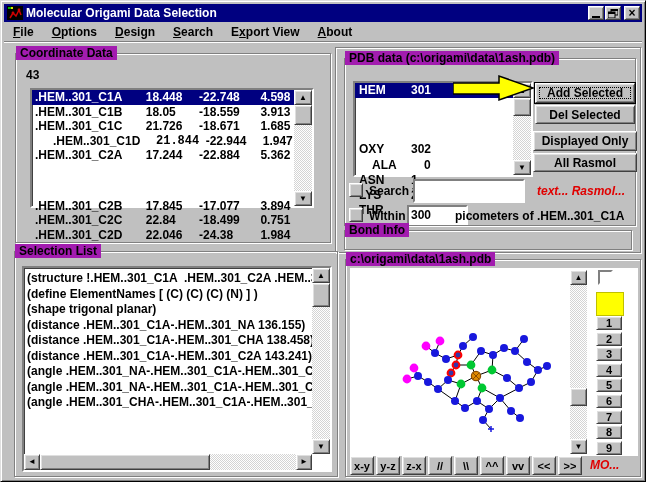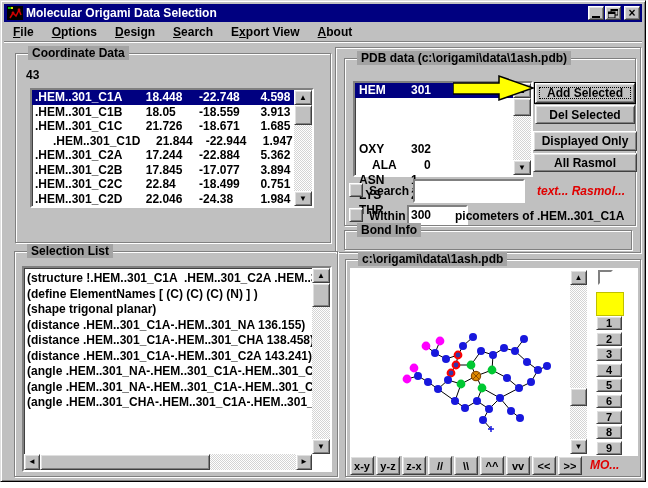--- a/index.html
+++ b/index.html
@@ -24,21 +24,21 @@
        box-shadow:inset 1px 1px 0 #dfdfdf, inset -1px -1px 0 #808080;
        display:flex;align-items:center;justify-content:center;box-sizing:border-box;
        font-weight:bold;color:#000;}
   .defbtn{outline:1px solid #000;}
   .defbtn .inner-dots{position:absolute;inset:3px;border:1px dotted #000;}
   
   .sunken{background:#fff;border:2px solid;border-color:#808080 #fff #fff #808080;
           box-shadow:inset 1px 1px 0 #404040;box-sizing:border-box;}
   
   .group{border:1px solid #808080;box-shadow:inset 1px 1px 0 #fff, 1px 1px 0 #fff;box-sizing:border-box;}
-  .glabel{position:absolute;top:-8px;left:12px;background:#a3a3a3;padding:0 4px;white-space:nowrap;}
+  .glabel{position:absolute;top:-8px;left:0;background:#a21caf;padding:0 4px;white-space:nowrap;}
   .panel{border:1px solid #808080;box-shadow:inset 1px 1px 0 #fff, 1px 1px 0 #fff;box-sizing:border-box;}
   
   .sbtrack{background:#e8e8e8;background-image:conic-gradient(#fff 25%,#d4d4d4 0 50%,#fff 0 75%,#d4d4d4 0);
            background-size:2px 2px;}
   .sb{font-size:8px;line-height:8px;}
   .row{display:flex;height:14px;line-height:14px;white-space:pre;}
   .row span{display:inline-block;overflow:hidden;}
   .sel{background:#000080;color:#fff;}
   .pre{white-space:pre;}
   .red{color:#e00000;font-style:italic;}
@@ -87,23 +87,23 @@
     </div>
 
   <div class="abs group" style="left:14px;top:52px;width:316px;height:190px">
     <span class="glabel">Coordinate Data</span>
     <span class="abs" style="left:10px;top:14px">43</span>
     <div class="abs sunken" style="left:14px;top:34px;width:284px;height:120px">
       <div id="coord-rows" class="abs" style="left:0;top:0;width:262px;height:116px">
           <div class="row sel" style="height: 14.5px;"><span style="width: 112px; padding-left: 3px;">.HEM..301_C1A</span><span style="width: 54px;">18.448</span><span style="width: 62px;">-22.748</span><span style="width: 34px;">4.598</span></div>
           <div class="row" style="height: 14.5px;"><span style="width: 112px; padding-left: 3px;">.HEM..301_C1B</span><span style="width: 54px;">18.05</span><span style="width: 62px;">-18.559</span><span style="width: 34px;">3.913</span></div>
           <div class="row" style="height: 14.5px;"><span style="width: 112px; padding-left: 3px;">.HEM..301_C1C</span><span style="width: 54px;">21.726</span><span style="width: 62px;">-18.671</span><span style="width: 34px;">1.685</span></div>
-          <div class="row" style="height: 14.5px;"><span style="width: 112px; padding-left: 21px;">.HEM..301_C1D</span><span style="width: 54px;">21.844</span><span style="width: 62px;">-22.944</span><span style="width: 34px;">1.947</span></div>
+          <div class="row" style="height: 14.5px;"><span style="width: 112px; padding-left: 21px;">.HEM..301_C1D</span><span style="width: 54px; font-family: Liberation Mono, monospace;">21.844</span><span style="width: 62px;">-22.944</span><span style="width: 34px;">1.947</span></div>
           <div class="row" style="height: 14.5px;"><span style="width: 112px; padding-left: 3px;">.HEM..301_C2A</span><span style="width: 54px;">17.244</span><span style="width: 62px;">-22.884</span><span style="width: 34px;">5.362</span></div>
-          <div class="row" style="height: 14.5px;"><span style="width: 112px; padding-left: 3px;">.HEM..301_C2B</span><span style="width: 54px;">17.845</span><span style="width: 62px;">-17.077</span><span style="width: 34px;">3.894</span></div>
+          <div class="row" style="height: 14.5px; margin-top: 36px;"><span style="width: 112px; padding-left: 3px;">.HEM..301_C2B</span><span style="width: 54px;">17.845</span><span style="width: 62px;">-17.077</span><span style="width: 34px;">3.894</span></div>
           <div class="row" style="height: 14.5px;"><span style="width: 112px; padding-left: 3px;">.HEM..301_C2C</span><span style="width: 54px;">22.84</span><span style="width: 62px;">-18.499</span><span style="width: 34px;">0.751</span></div>
           <div class="row" style="height: 14.5px;"><span style="width: 112px; padding-left: 3px;">.HEM..301_C2D</span><span style="width: 54px;">22.046</span><span style="width: 62px;">-24.38</span><span style="width: 34px;">1.984</span></div>
         </div>
 
       <div class="abs sbtrack" style="left:262px;top:0;width:18px;height:116px">
         <div class="btn sb abs" style="left:0;top:0;width:18px;height:15px">▲</div>
         <div class="btn abs" style="left:0;top:15px;width:18px;height:20px"></div>
         <div class="btn sb abs" style="left:0;top:101px;width:18px;height:15px">▼</div>
       </div>
     </div>

